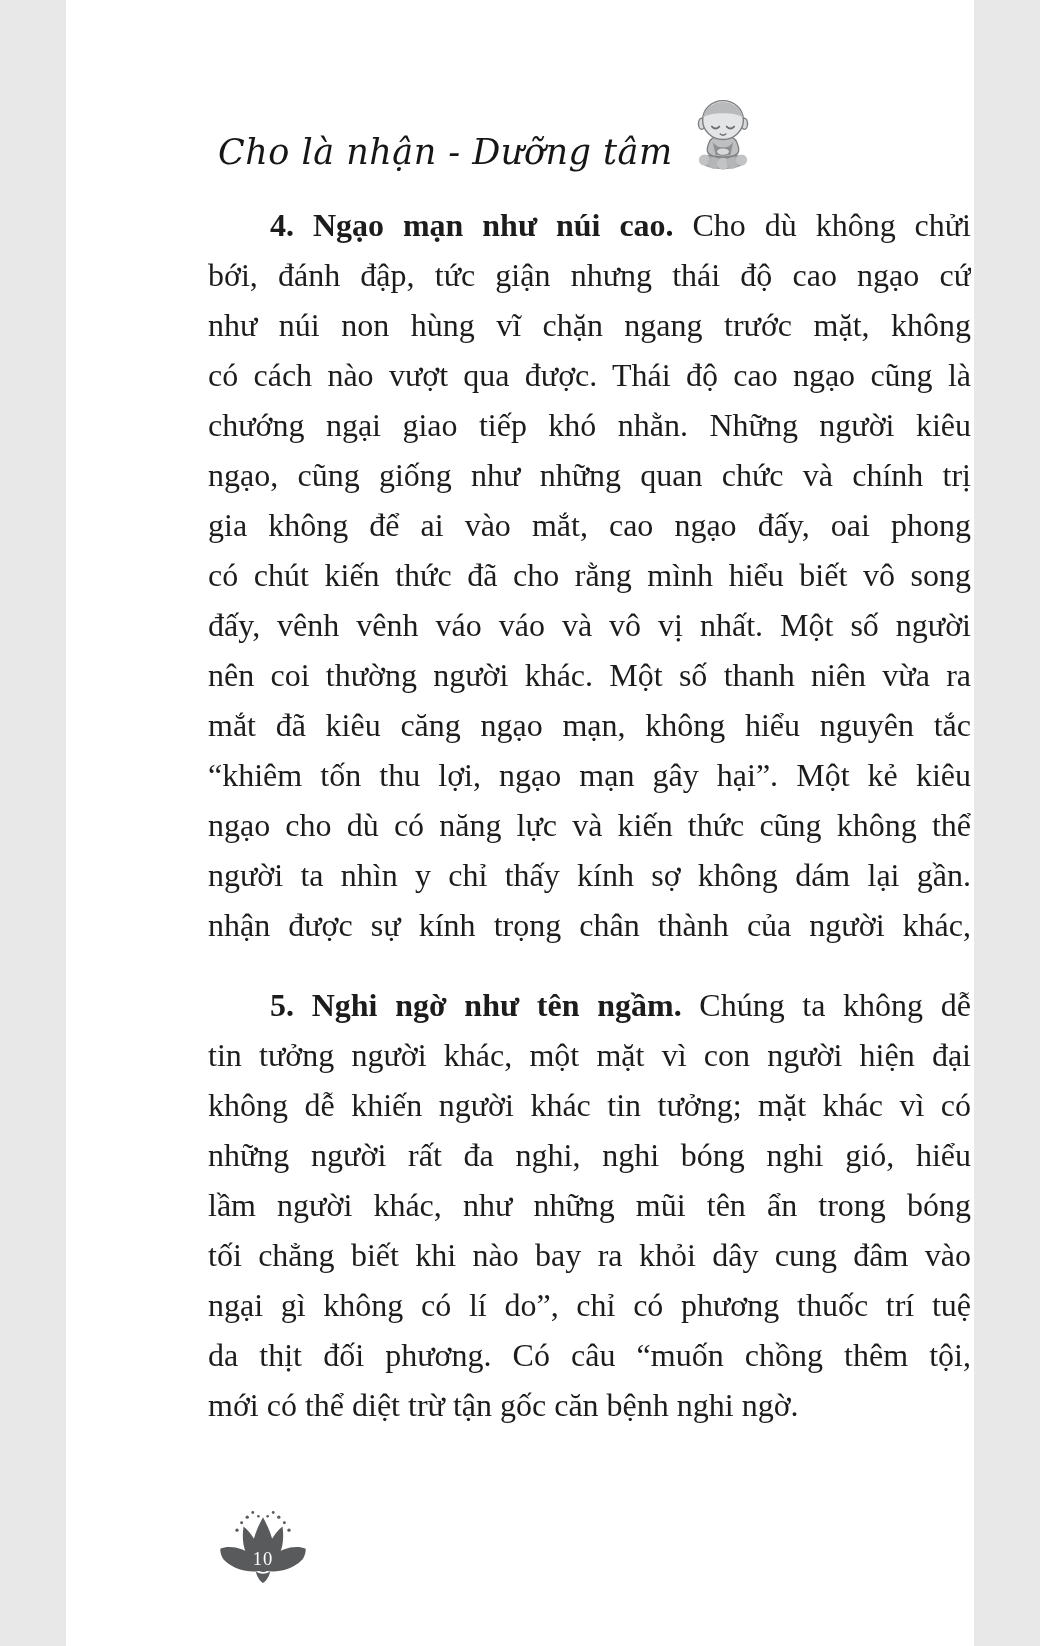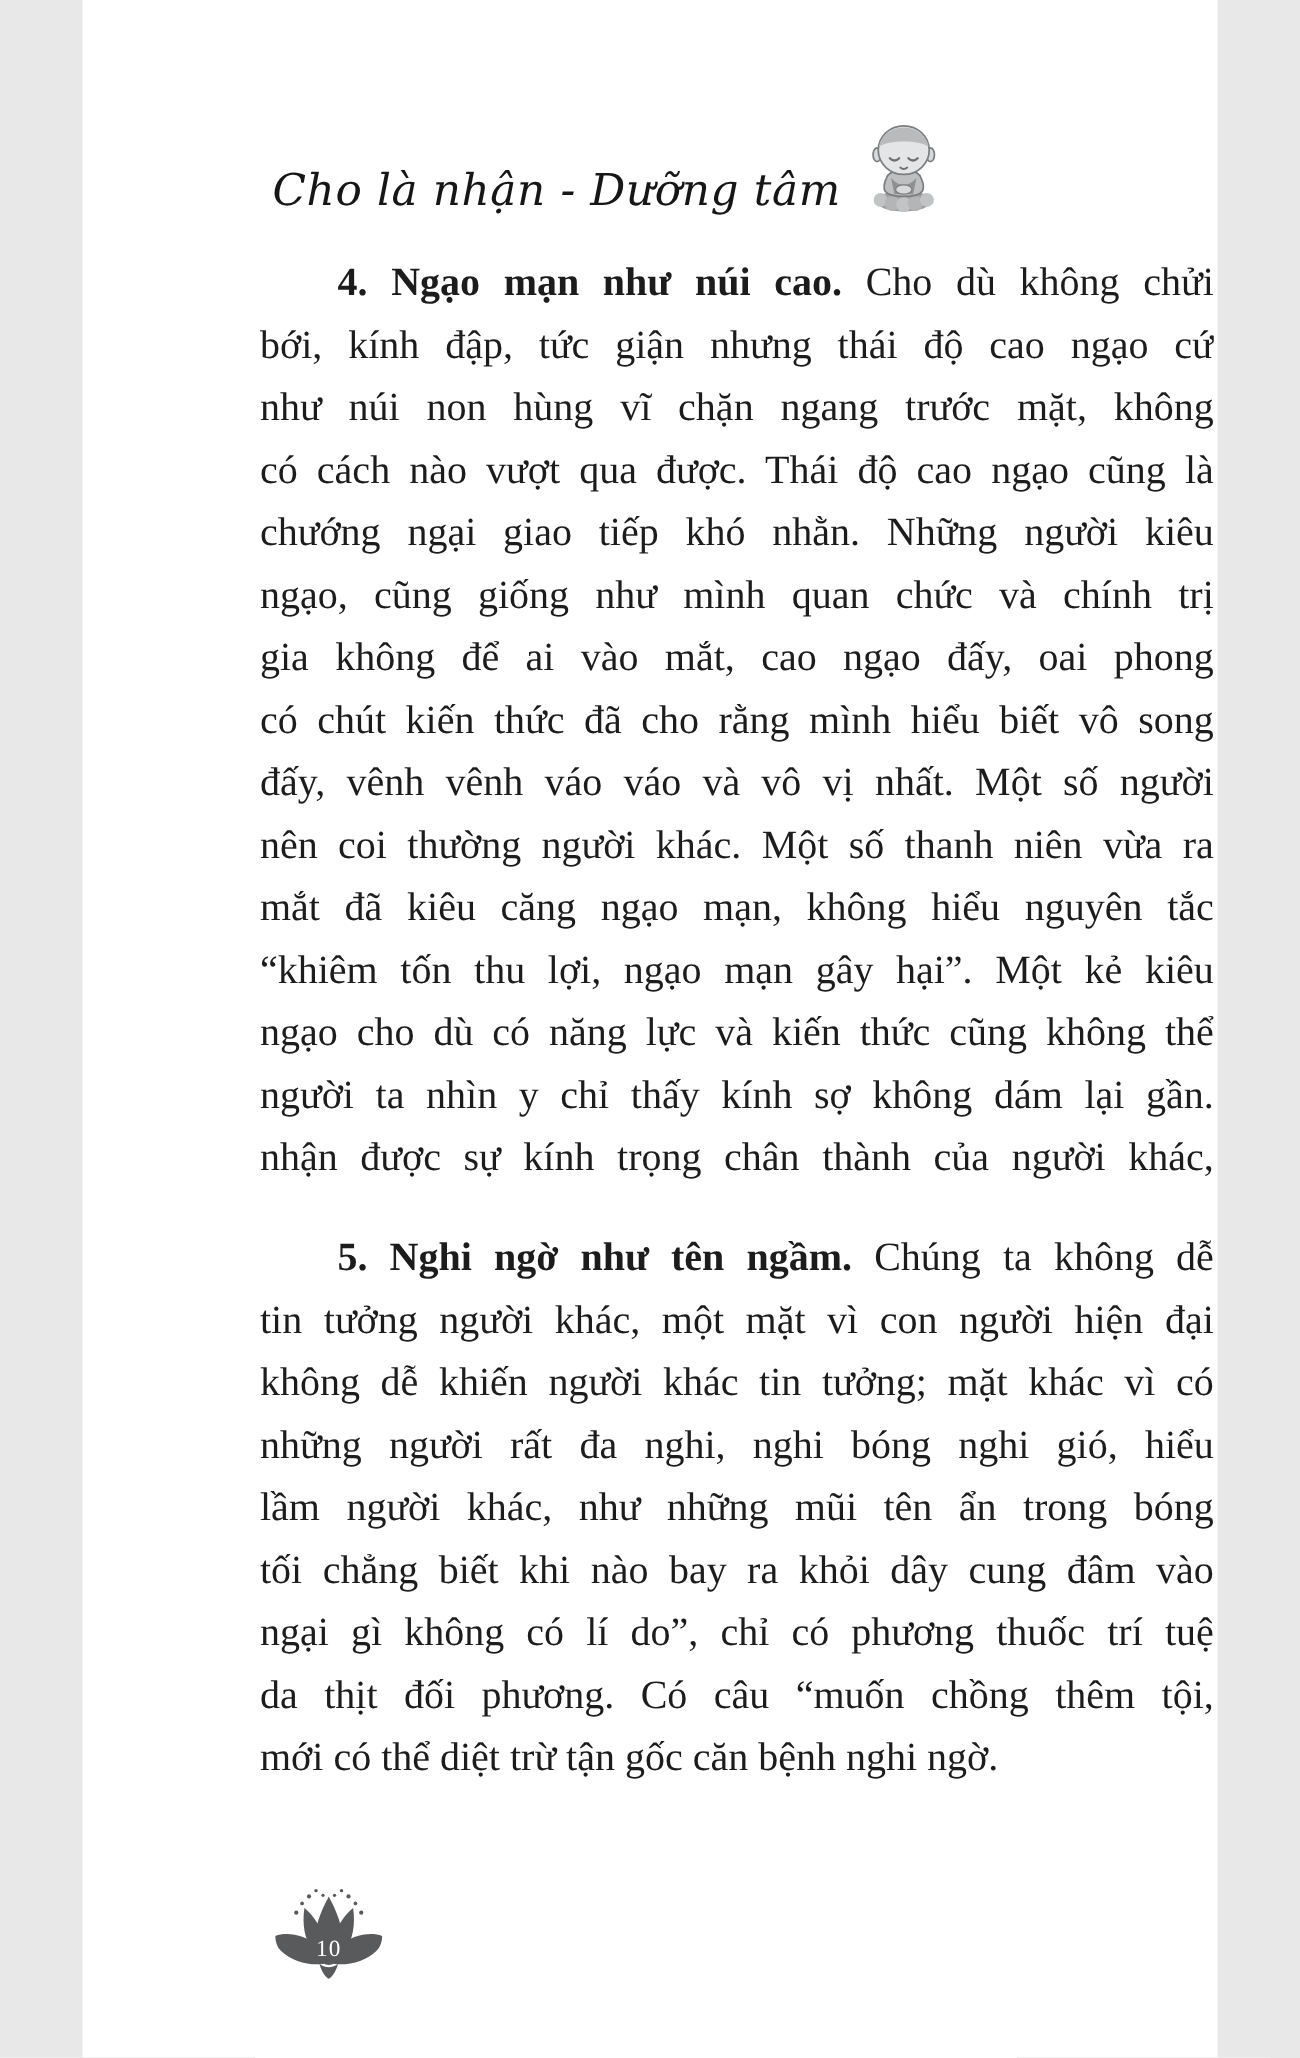--- a/index.html
+++ b/index.html
@@ -65,25 +65,25 @@
         <path d="M34,33 q4,4 8,0" stroke="#6d6e70" stroke-width="2" fill="none" stroke-linecap="round"></path>
 
         <path d="M27,41 q3,2.5 6,0" stroke="#6d6e70" stroke-width="1.6" fill="none" stroke-linecap="round"></path>
       </svg>
     </span>
   </div>
 
   <div class="body-text">
       <div class="para">
         <div class="line first"><span class="lead">4. Ngạo mạn như núi cao.</span><span> Cho dù không chửi</span></div>
-        <div class="line">bới, kính đập, tức giận nhưng thái độ cao ngạo cứ</div>
+        <div class="line">bới, đánh đập, tức giận nhưng thái độ cao ngạo cứ</div>
         <div class="line">như núi non hùng vĩ chặn ngang trước mặt, không</div>
         <div class="line">có cách nào vượt qua được. Thái độ cao ngạo cũng là</div>
         <div class="line">chướng ngại giao tiếp khó nhằn. Những người kiêu</div>
-        <div class="line">ngạo, cũng giống như mình quan chức và chính trị</div>
+        <div class="line">ngạo, cũng giống như những quan chức và chính trị</div>
         <div class="line">gia không để ai vào mắt, cao ngạo đấy, oai phong</div>
         <div class="line">có chút kiến thức đã cho rằng mình hiểu biết vô song</div>
         <div class="line">đấy, vênh vênh váo váo và vô vị nhất. Một số người</div>
         <div class="line">nên coi thường người khác. Một số thanh niên vừa ra</div>
         <div class="line">mắt đã kiêu căng ngạo mạn, không hiểu nguyên tắc</div>
         <div class="line">“khiêm tốn thu lợi, ngạo mạn gây hại”. Một kẻ kiêu</div>
         <div class="line">ngạo cho dù có năng lực và kiến thức cũng không thể</div>
         <div class="line last">người ta nhìn y chỉ thấy kính sợ không dám lại gần.</div>
         <div class="line">nhận được sự kính trọng chân thành của người khác,</div>
       </div>

